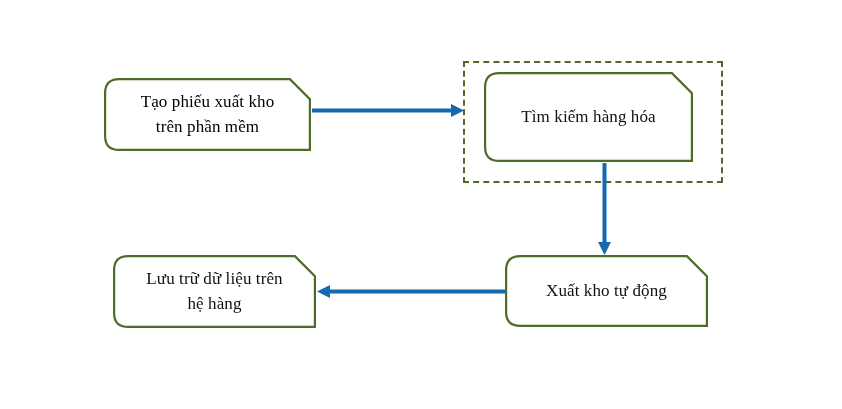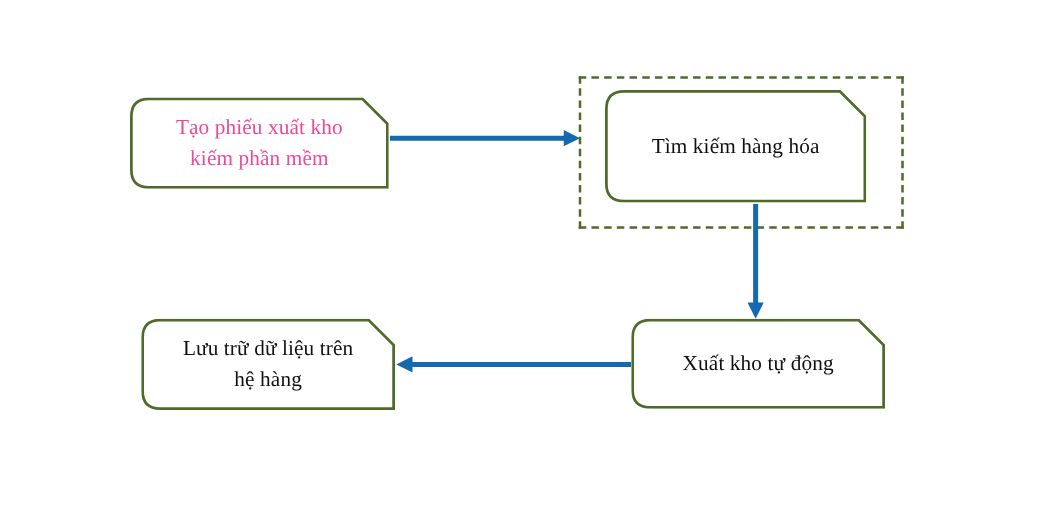--- a/index.html
+++ b/index.html
@@ -63,21 +63,21 @@
 <body>
 
 <div id="canvas" style="background: rgb(255, 255, 255);">
 
   <div class="group-dashed" id="group-0" style="left: 463px; top: 61px; width: 260px; height: 122px; border: 2px dashed rgb(79, 107, 42);"></div>
 
   <div class="node" id="node-0" style="left: 104px; top: 78px; width: 207px; height: 73px;">
     <svg width="207" height="73" viewBox="0 0 207 73">
         <path d="M 15.1 1.1 L 185.9 1.1 L 205.9 21.1 L 205.9 71.9 L 15.1 71.9 Q 1.1 71.9 1.1 57.900000000000006 L 1.1 15.1 Q 1.1 1.1 15.1 1.1 Z" fill="#ffffff" stroke="#4f6b2a" stroke-width="2.2" stroke-linejoin="miter"></path>
       </svg>
-    <div class="node-label" style="color: #ec4899;"><span class="ln">Tạo phiếu xuất kho</span><span class="ln">kiếm phần mềm</span></div>
+    <div class="node-label" style="color: #000000;"><span class="ln">Tạo phiếu xuất kho</span><span class="ln">trên phần mềm</span></div>
   </div>
 
   <div class="node" id="node-1" style="left: 484px; top: 72px; width: 209px; height: 90px; padding-left: 16px;">
     <svg width="209" height="90" viewBox="0 0 209 90">
         <path d="M 15.1 1.1 L 187.9 1.1 L 207.9 21.1 L 207.9 88.9 L 15.1 88.9 Q 1.1 88.9 1.1 74.9 L 1.1 15.1 Q 1.1 1.1 15.1 1.1 Z" fill="#ffffff" stroke="#4f6b2a" stroke-width="2.2" stroke-linejoin="miter"></path>
       </svg>
     <div class="node-label" style="color: rgb(16, 16, 16);"><span class="ln">Tìm kiếm hàng hóa</span></div>
   </div>
 
   <div class="node" id="node-2" style="left: 505px; top: 255px; width: 203px; height: 72px;">

